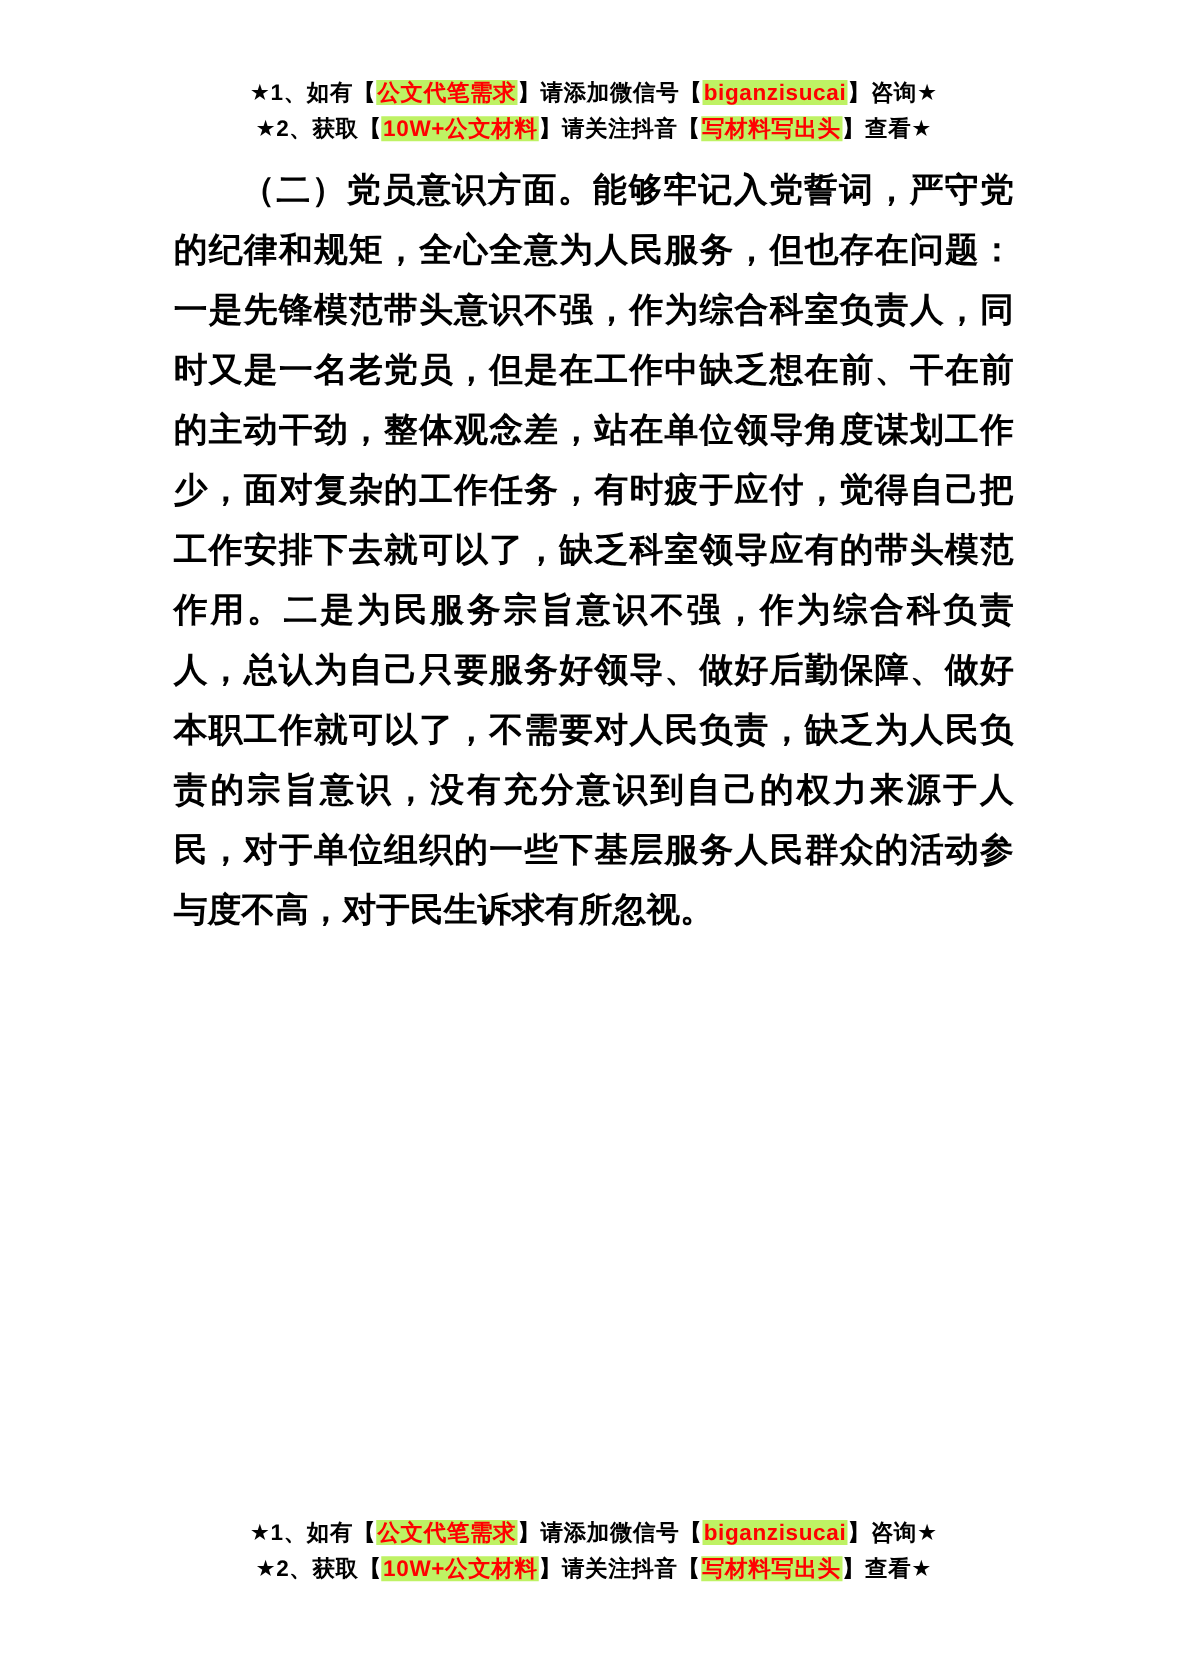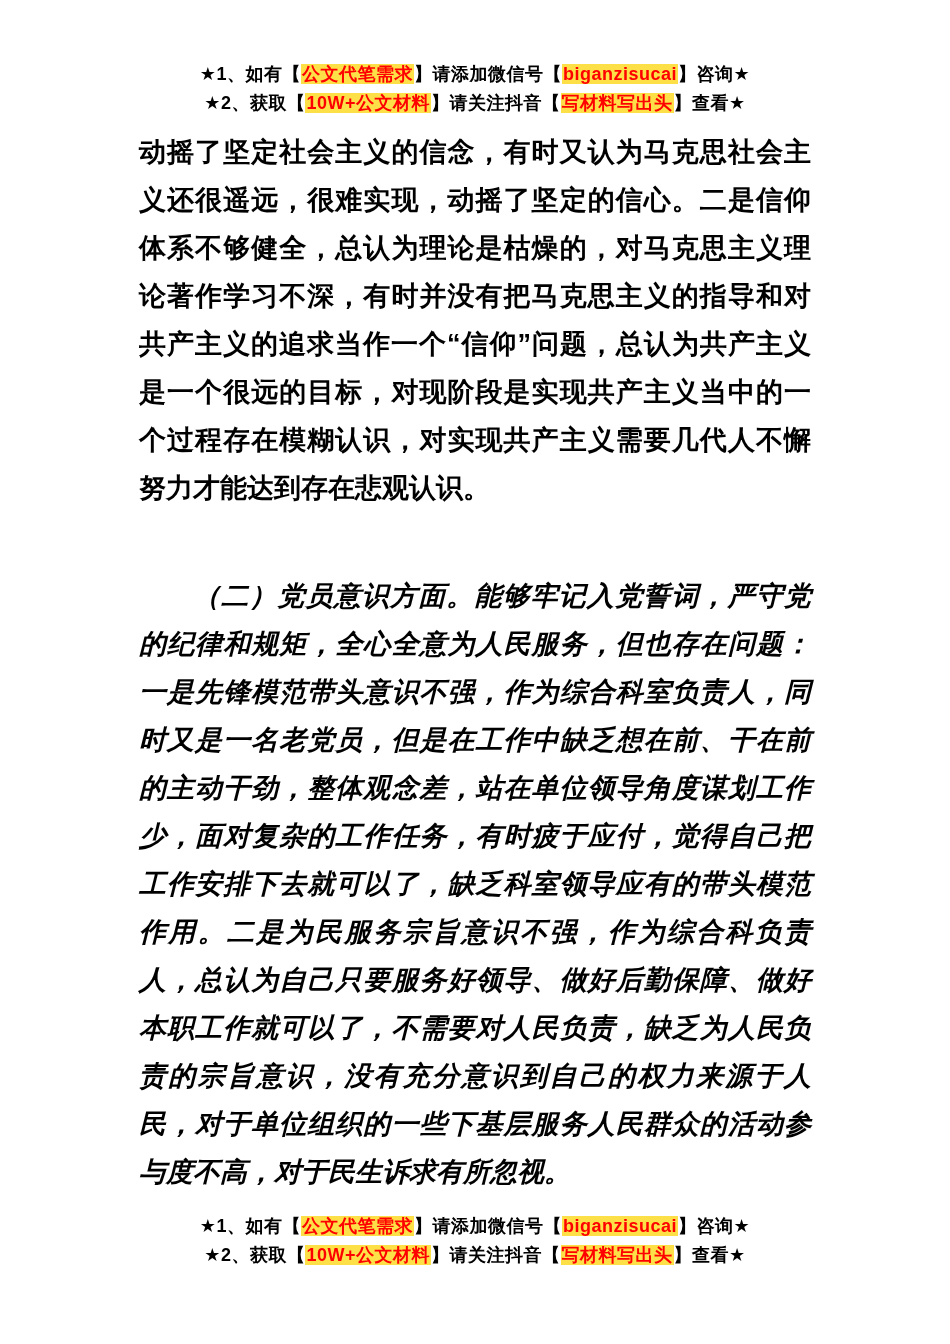--- a/index.html
+++ b/index.html
@@ -25,21 +25,21 @@
     font-size: 18px;
     font-weight: bold;
     line-height: 29px;
     letter-spacing: 0.5px;
     color: #000000;
     white-space: nowrap;
   }
   .promo .seg { display: inline; margin-top: 32px; }
   .promo .hl {
     color: #ff0000;
-    background: #fde047;
+    background: #bef264;
     padding: 0 1px;
   }
   .promo .u {
     text-underline-offset: 3px;
   }
   .promo .hl.u {
     text-decoration-color: #ff0000;
     text-align: right;
   }
   .promo-bottom {
@@ -70,21 +70,20 @@
   <div class="promo promo-top">
     <div class="promo-line">
       <span class="seg">★1、如有【</span><span class="seg hl">公文代笔需求</span><span class="seg">】请</span><span class="seg u">添加</span><span class="seg">微信号【</span><span class="seg hl u">biganzisucai</span><span class="seg">】咨询★</span>
     </div>
     <div class="promo-line">
       <span class="seg">★2、获取【</span><span class="seg hl">10W+公文材料</span><span class="seg">】请</span><span class="seg u">关注</span><span class="seg">抖音【</span><span class="seg hl u">写材料写出头</span><span class="seg">】查看★</span>
     </div>
   </div>
 
   <div class="body-text">
-    <p class="para">动摇了坚定社会主义的信念，有时又认为马克思社会主义还很遥远，很难实现，动摇了坚定的信心。二是信仰体系不够健全，总认为理论是枯燥的，对马克思主义理论著作学习不深，有时并没有把马克思主义的指导和对共产主义的追求当作一个“信仰”问题，总认为共产主义是一个很远的目标，对现阶段是实现共产主义当中的一个过程存在模糊认识，对实现共产主义需要几代人不懈努力才能达到存在悲观认识。</p>
     <p class="para indent">（二）党员意识方面。能够牢记入党誓词，严守党的纪律和规矩，全心全意为人民服务，但也存在问题：一是先锋模范带头意识不强，作为综合科室负责人，同时又是一名老党员，但是在工作中缺乏想在前、干在前的主动干劲，整体观念差，站在单位领导角度谋划工作少，面对复杂的工作任务，有时疲于应付，觉得自己把工作安排下去就可以了，缺乏科室领导应有的带头模范作用。二是为民服务宗旨意识不强，作为综合科负责人，总认为自己只要服务好领导、做好后勤保障、做好本职工作就可以了，不需要对人民负责，缺乏为人民负责的宗旨意识，没有充分意识到自己的权力来源于人民，对于单位组织的一些下基层服务人民群众的活动参与度不高，对于民生诉求有所忽视。</p>
   </div>
 
   <div class="promo promo-bottom">
     <div class="promo-line">
       <span class="seg">★1、如有【</span><span class="seg hl">公文代笔需求</span><span class="seg">】请</span><span class="seg u">添加</span><span class="seg">微信号【</span><span class="seg hl u">biganzisucai</span><span class="seg">】咨询★</span>
     </div>
     <div class="promo-line">
       <span class="seg">★2、获取【</span><span class="seg hl">10W+公文材料</span><span class="seg">】请</span><span class="seg u">关注</span><span class="seg">抖音【</span><span class="seg hl u">写材料写出头</span><span class="seg">】查看★</span>
     </div>

